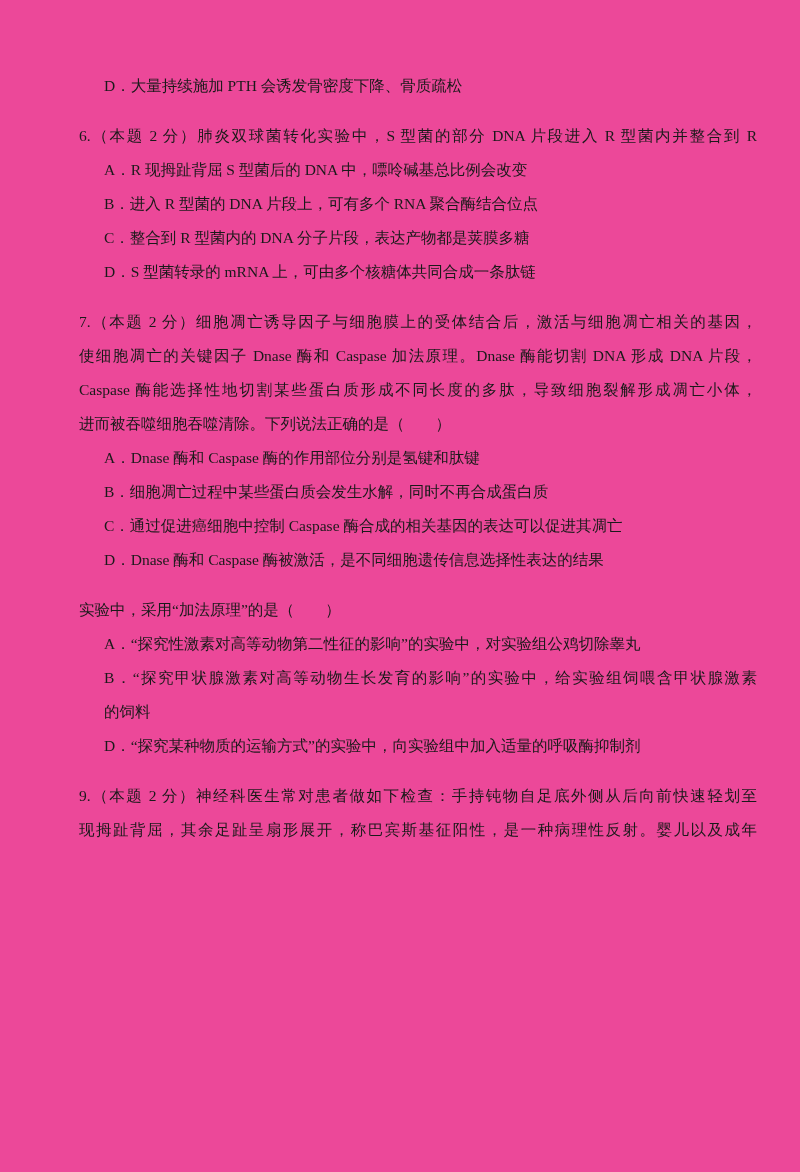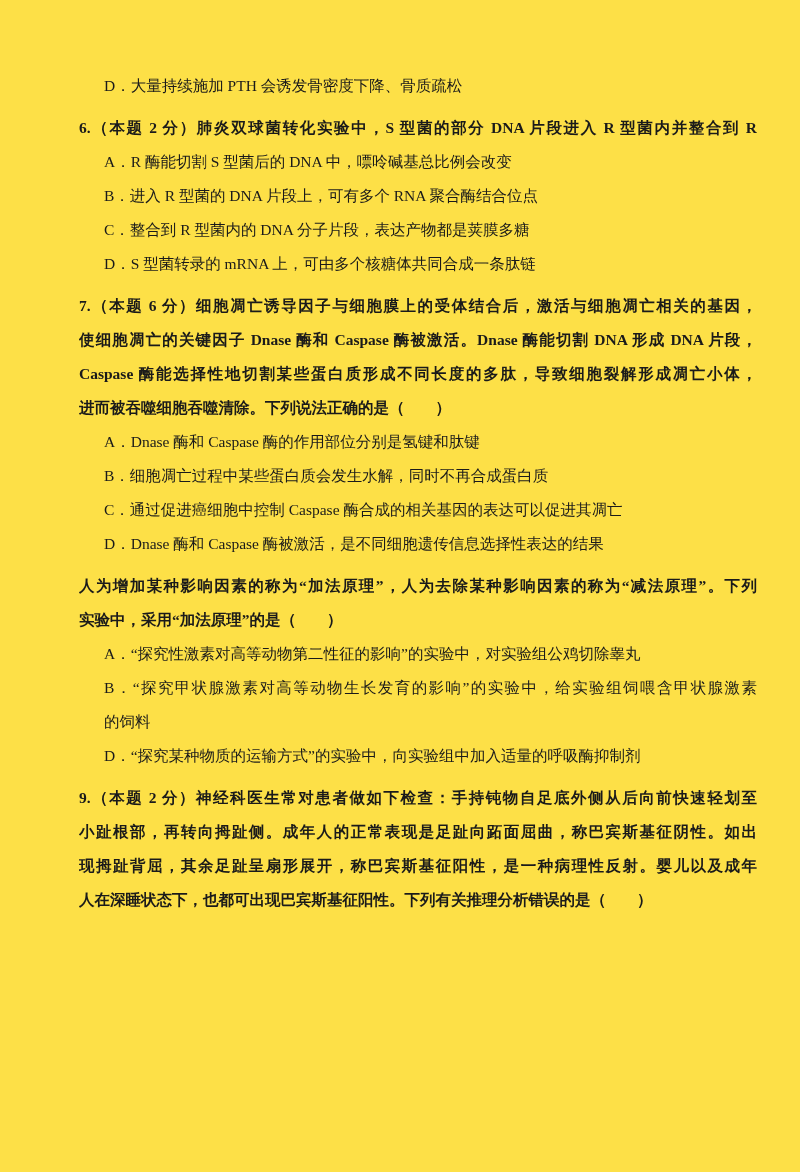--- a/index.html
+++ b/index.html
@@ -5,37 +5,36 @@
 <style>
   html, body {
     margin: 0;
     padding: 0;
     background: #ffffff;
   }
   .page {
     position: relative;
     width: 800px;
     height: 1172px;
-    background: #fde047;
+    background: #ec4899;
     box-sizing: border-box;
     padding: 69px 43px 0 79px;
     font-family: "Liberation Serif", "DejaVu Serif", serif;
     font-size: 15.5px;
     color: #1a1a1a;
     overflow: hidden;
   }
   .doc-body {
     width: 678px;
   }
   .block {
     margin: 0;
   }
   .block.stem {
-    margin-top: 8px;
-    font-weight: bold;
+    margin-top: 16px;
   }
   .block.option {
     margin-left: 25px;
     width: 653px;
   }
   .line {
     height: 34px;
     line-height: 34px;
     overflow: hidden;
     white-space: normal;
@@ -52,63 +51,60 @@
 
 <div class="page">
   <div class="doc-body">
       <div class="block option">
         <div class="line">D．大量持续施加 PTH 会诱发骨密度下降、骨质疏松</div>
       </div>
       <div class="block stem">
         <div class="line fill">6.（本题 2 分）肺炎双球菌转化实验中，S 型菌的部分 DNA 片段进入 R 型菌内并整合到 R</div>
       </div>
       <div class="block option">
-        <div class="line">A．R 酶能切割 S 型菌后的 DNA 中，嘌呤碱基总比例会改变</div>
+        <div class="line">A．R 现拇趾背屈 S 型菌后的 DNA 中，嘌呤碱基总比例会改变</div>
       </div>
       <div class="block option">
         <div class="line">B．进入 R 型菌的 DNA 片段上，可有多个 RNA 聚合酶结合位点</div>
       </div>
       <div class="block option">
         <div class="line">C．整合到 R 型菌内的 DNA 分子片段，表达产物都是荚膜多糖</div>
       </div>
       <div class="block option">
         <div class="line">D．S 型菌转录的 mRNA 上，可由多个核糖体共同合成一条肽链</div>
       </div>
       <div class="block stem">
-        <div class="line fill">7.（本题 6 分）细胞凋亡诱导因子与细胞膜上的受体结合后，激活与细胞凋亡相关的基因，</div>
-        <div class="line fill">使细胞凋亡的关键因子 Dnase 酶和 Caspase 酶被激活。Dnase 酶能切割 DNA 形成 DNA 片段，</div>
+        <div class="line fill">7.（本题 2 分）细胞凋亡诱导因子与细胞膜上的受体结合后，激活与细胞凋亡相关的基因，</div>
+        <div class="line fill">使细胞凋亡的关键因子 Dnase 酶和 Caspase 加法原理。Dnase 酶能切割 DNA 形成 DNA 片段，</div>
         <div class="line fill">Caspase 酶能选择性地切割某些蛋白质形成不同长度的多肽，导致细胞裂解形成凋亡小体，</div>
         <div class="line">进而被吞噬细胞吞噬清除。下列说法正确的是（　　）</div>
       </div>
       <div class="block option">
         <div class="line">A．Dnase 酶和 Caspase 酶的作用部位分别是氢键和肽键</div>
       </div>
       <div class="block option">
         <div class="line">B．细胞凋亡过程中某些蛋白质会发生水解，同时不再合成蛋白质</div>
       </div>
       <div class="block option">
         <div class="line">C．通过促进癌细胞中控制 Caspase 酶合成的相关基因的表达可以促进其凋亡</div>
       </div>
       <div class="block option">
         <div class="line">D．Dnase 酶和 Caspase 酶被激活，是不同细胞遗传信息选择性表达的结果</div>
       </div>
       <div class="block stem">
-        <div class="line fill">人为增加某种影响因素的称为“加法原理”，人为去除某种影响因素的称为“减法原理”。下列</div>
         <div class="line">实验中，采用“加法原理”的是（　　）</div>
       </div>
       <div class="block option">
         <div class="line">A．“探究性激素对高等动物第二性征的影响”的实验中，对实验组公鸡切除睾丸</div>
       </div>
       <div class="block option">
         <div class="line fill">B．“探究甲状腺激素对高等动物生长发育的影响”的实验中，给实验组饲喂含甲状腺激素</div>
         <div class="line">的饲料</div>
       </div>
       <div class="block option">
         <div class="line">D．“探究某种物质的运输方式”的实验中，向实验组中加入适量的呼吸酶抑制剂</div>
       </div>
       <div class="block stem">
         <div class="line fill">9.（本题 2 分）神经科医生常对患者做如下检查：手持钝物自足底外侧从后向前快速轻划至</div>
-        <div class="line fill">小趾根部，再转向拇趾侧。成年人的正常表现是足趾向跖面屈曲，称巴宾斯基征阴性。如出</div>
         <div class="line fill">现拇趾背屈，其余足趾呈扇形展开，称巴宾斯基征阳性，是一种病理性反射。婴儿以及成年</div>
-        <div class="line">人在深睡状态下，也都可出现巴宾斯基征阳性。下列有关推理分析错误的是（　　）</div>
       </div>
     </div>
 </div>
 
 </body></html>

